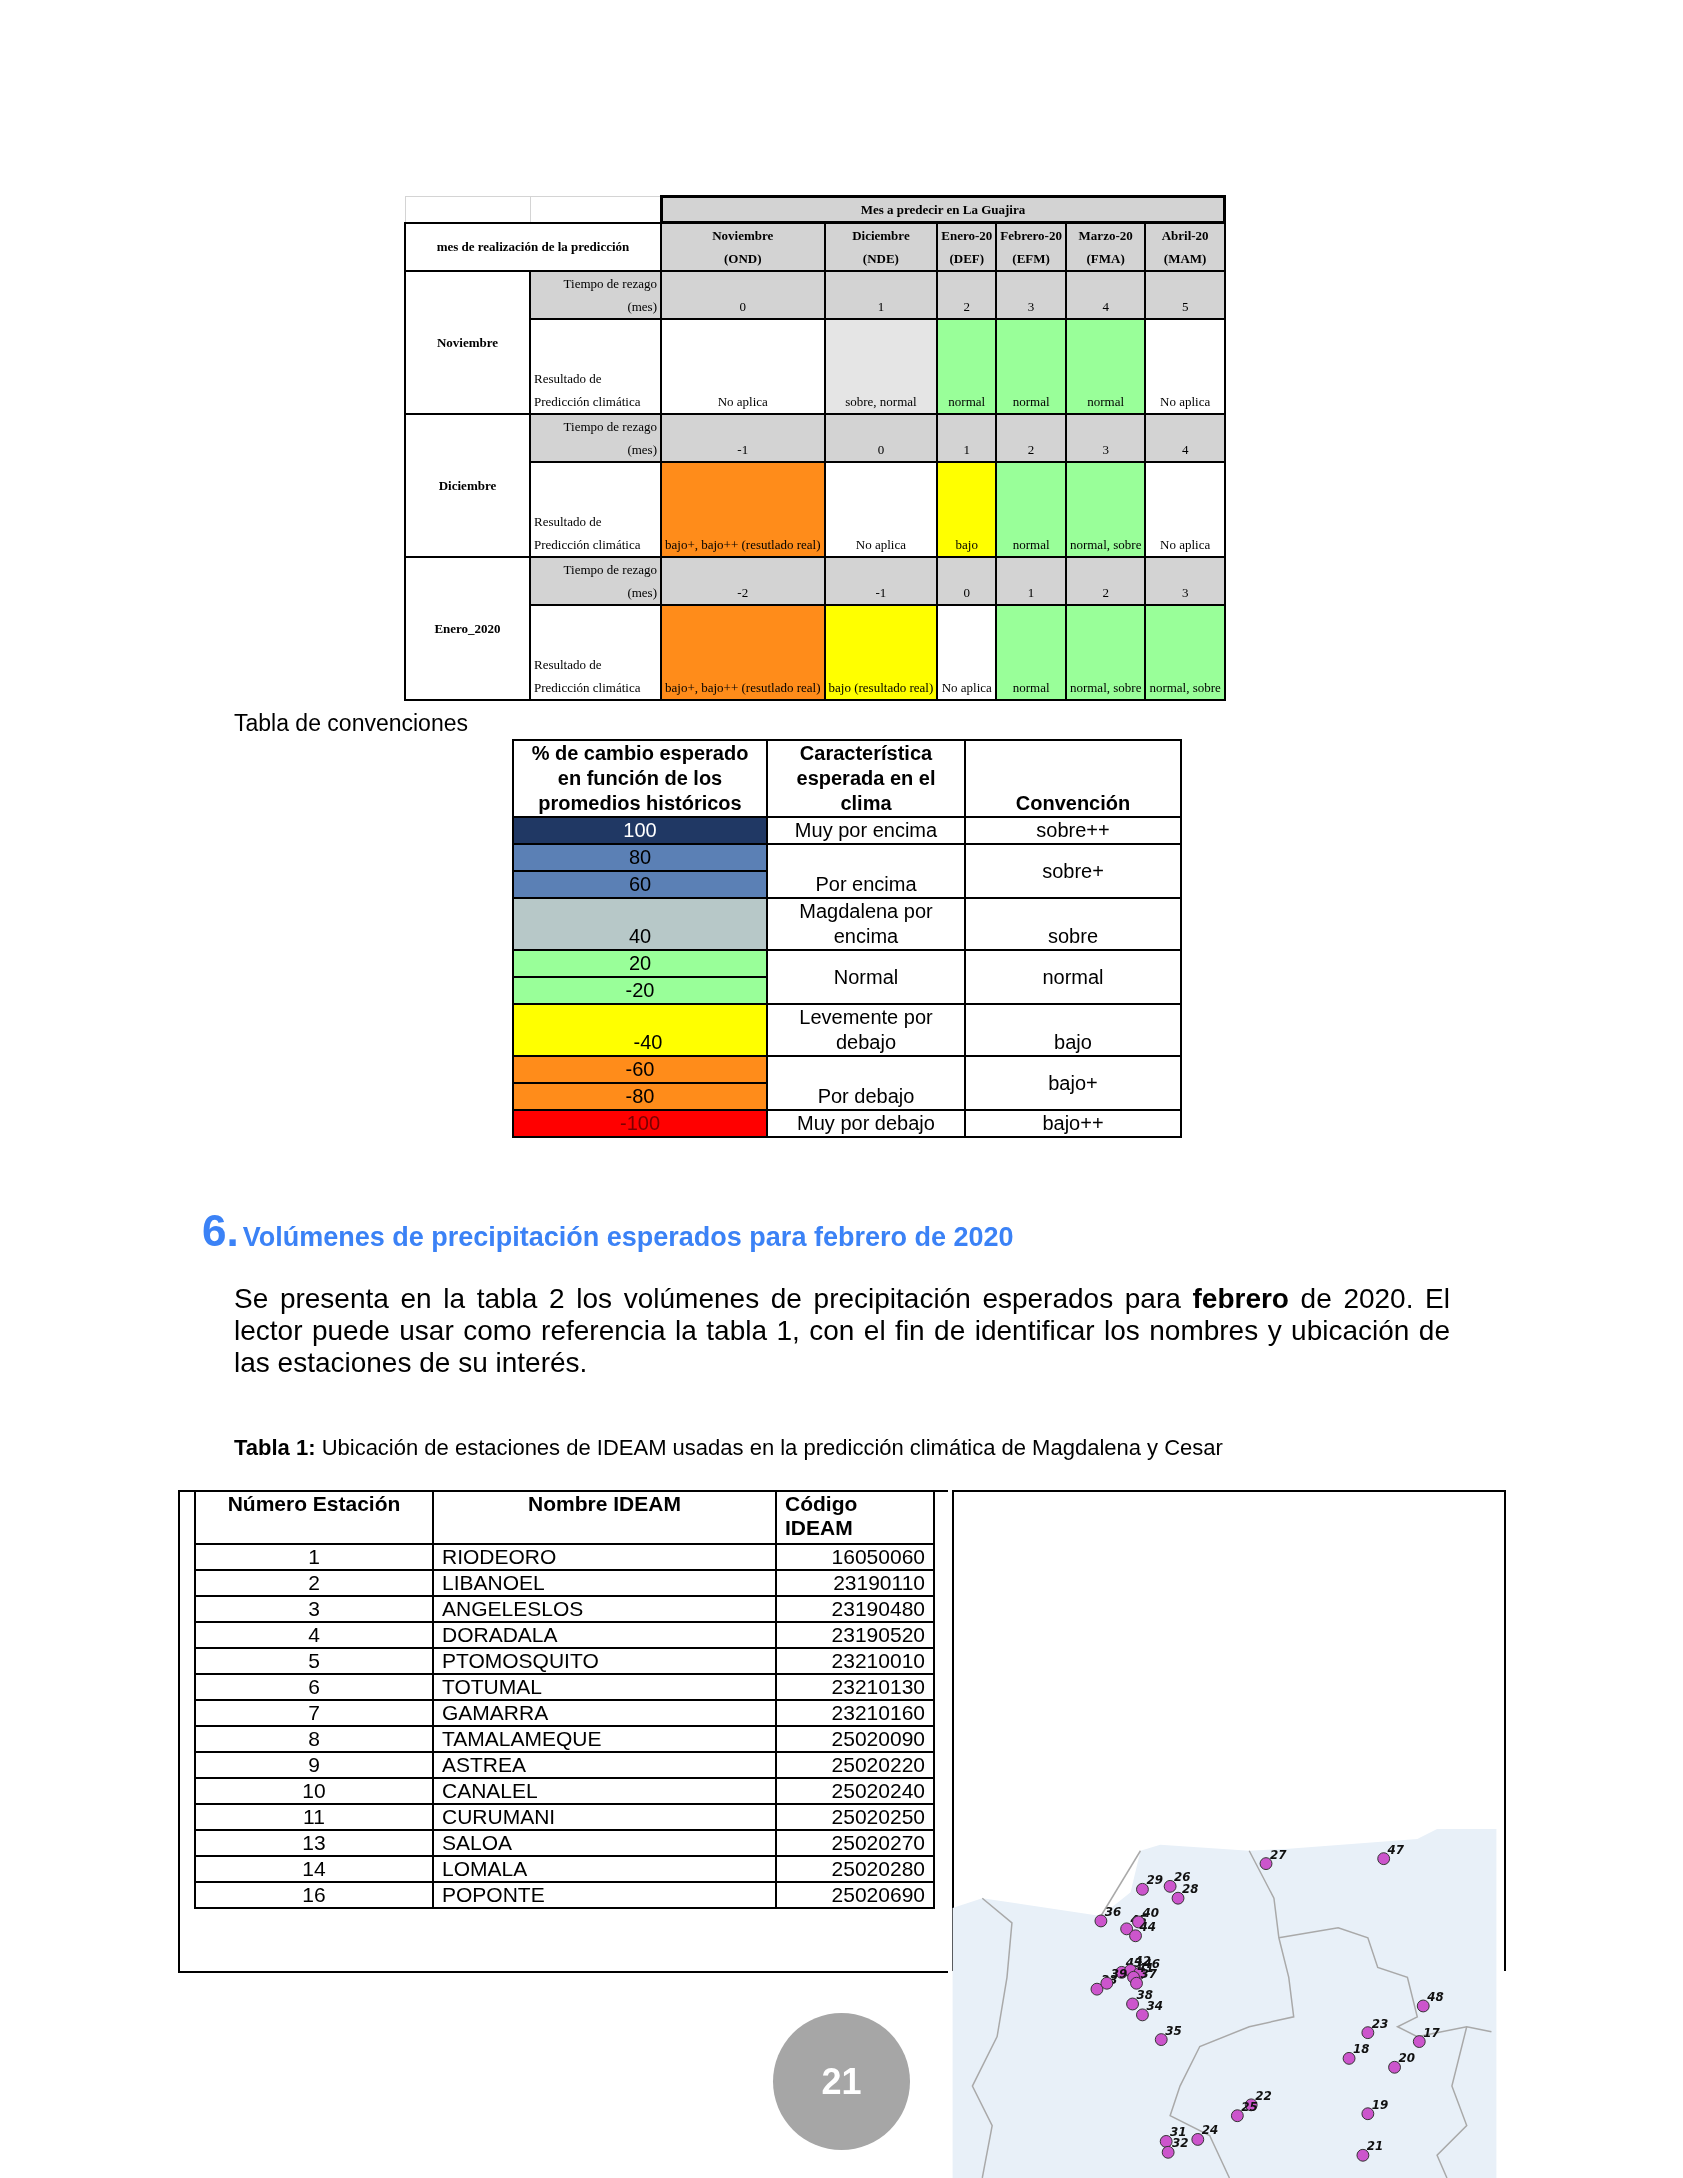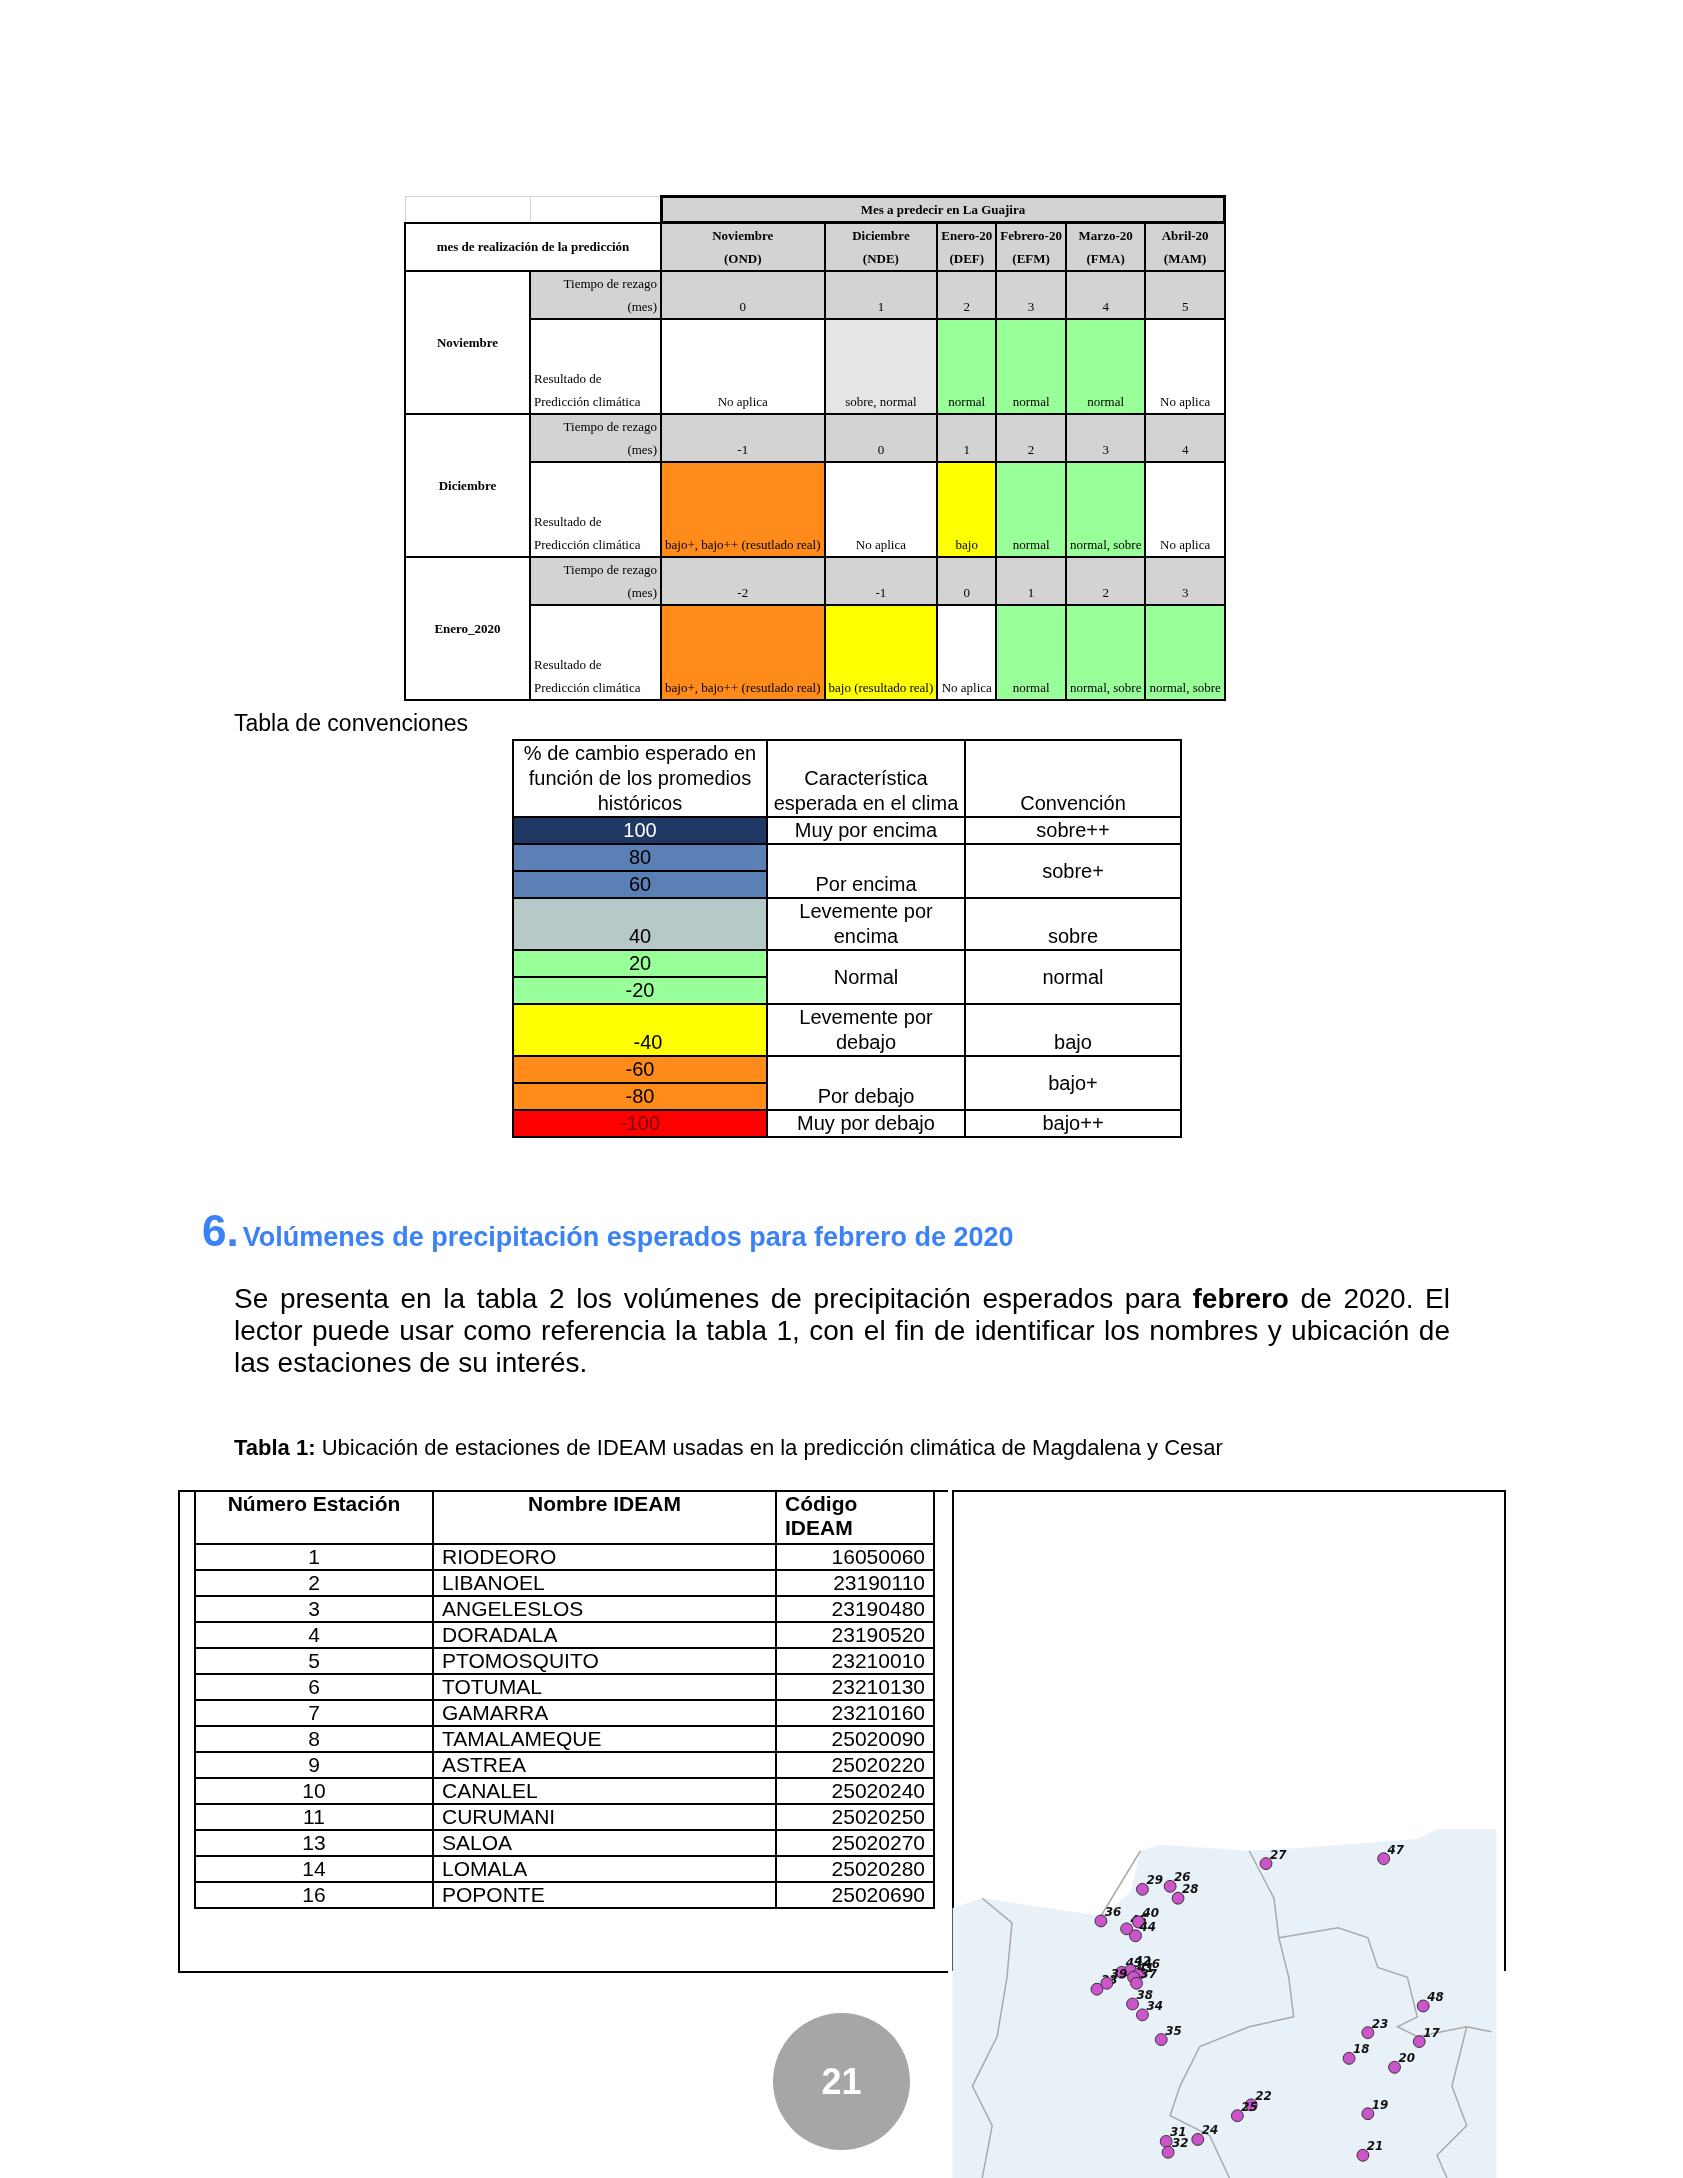--- a/index.html
+++ b/index.html
@@ -20,21 +20,21 @@
   #pred .labres { text-align:left; vertical-align:bottom; }
   #pred .res { text-align:center; vertical-align:bottom; }
   #pred tr.lagrow td { height:46px; }
   #pred tr.resrow td { height:93px; }
 
   #conv-title { position:absolute; left:234px; top:710px; font-size:23px; }
 
   
   #conv { position:absolute; left:512px; top:739px; border-collapse:collapse; font-size:20px; }
   #conv td, #conv th { border:2px solid #000; text-align:center; padding:0 4px; line-height:25px; }
-  #conv th { font-weight:normal; vertical-align:bottom; background:#fff; }
+  #conv th { font-weight:bold; vertical-align:bottom; background:#fff; }
   #conv td.pct { width:236px; height:23px; padding:0; }
   #conv td.car { width:188px; }
   #conv td.cv  { width:206px; }
   .p100 { background:#203864; color:#fff; }
   .p80  { background:#5b80b5; }
   .p40  { background:#b7c8c8; vertical-align:bottom; }
   .p20  { background:#99ff99; }
   .pm40 { background:#ffff00; vertical-align:bottom; }
   .pm60 { background:#ff8c1a; }
   .pm100{ background:#ff0000; color:#7a0000; }
@@ -171,21 +171,21 @@
   <tr>
     <td class="pct p80">80</td>
     <td class="car" rowspan="2" style="vertical-align:bottom;">Por encima</td>
     <td class="cv" rowspan="2">sobre+</td>
   </tr>
   <tr>
     <td class="pct p80">60</td>
   </tr>
   <tr>
     <td class="pct p40" style="height:50px;">40</td>
-    <td class="car">Levemente por encima</td>
+    <td class="car">Magdalena por encima</td>
     <td class="cv" style="vertical-align:bottom;">sobre</td>
   </tr>
   <tr>
     <td class="pct p20">20</td>
     <td class="car" rowspan="2">Normal</td>
     <td class="cv" rowspan="2">normal</td>
   </tr>
   <tr>
     <td class="pct p20">-20</td>
   </tr>

